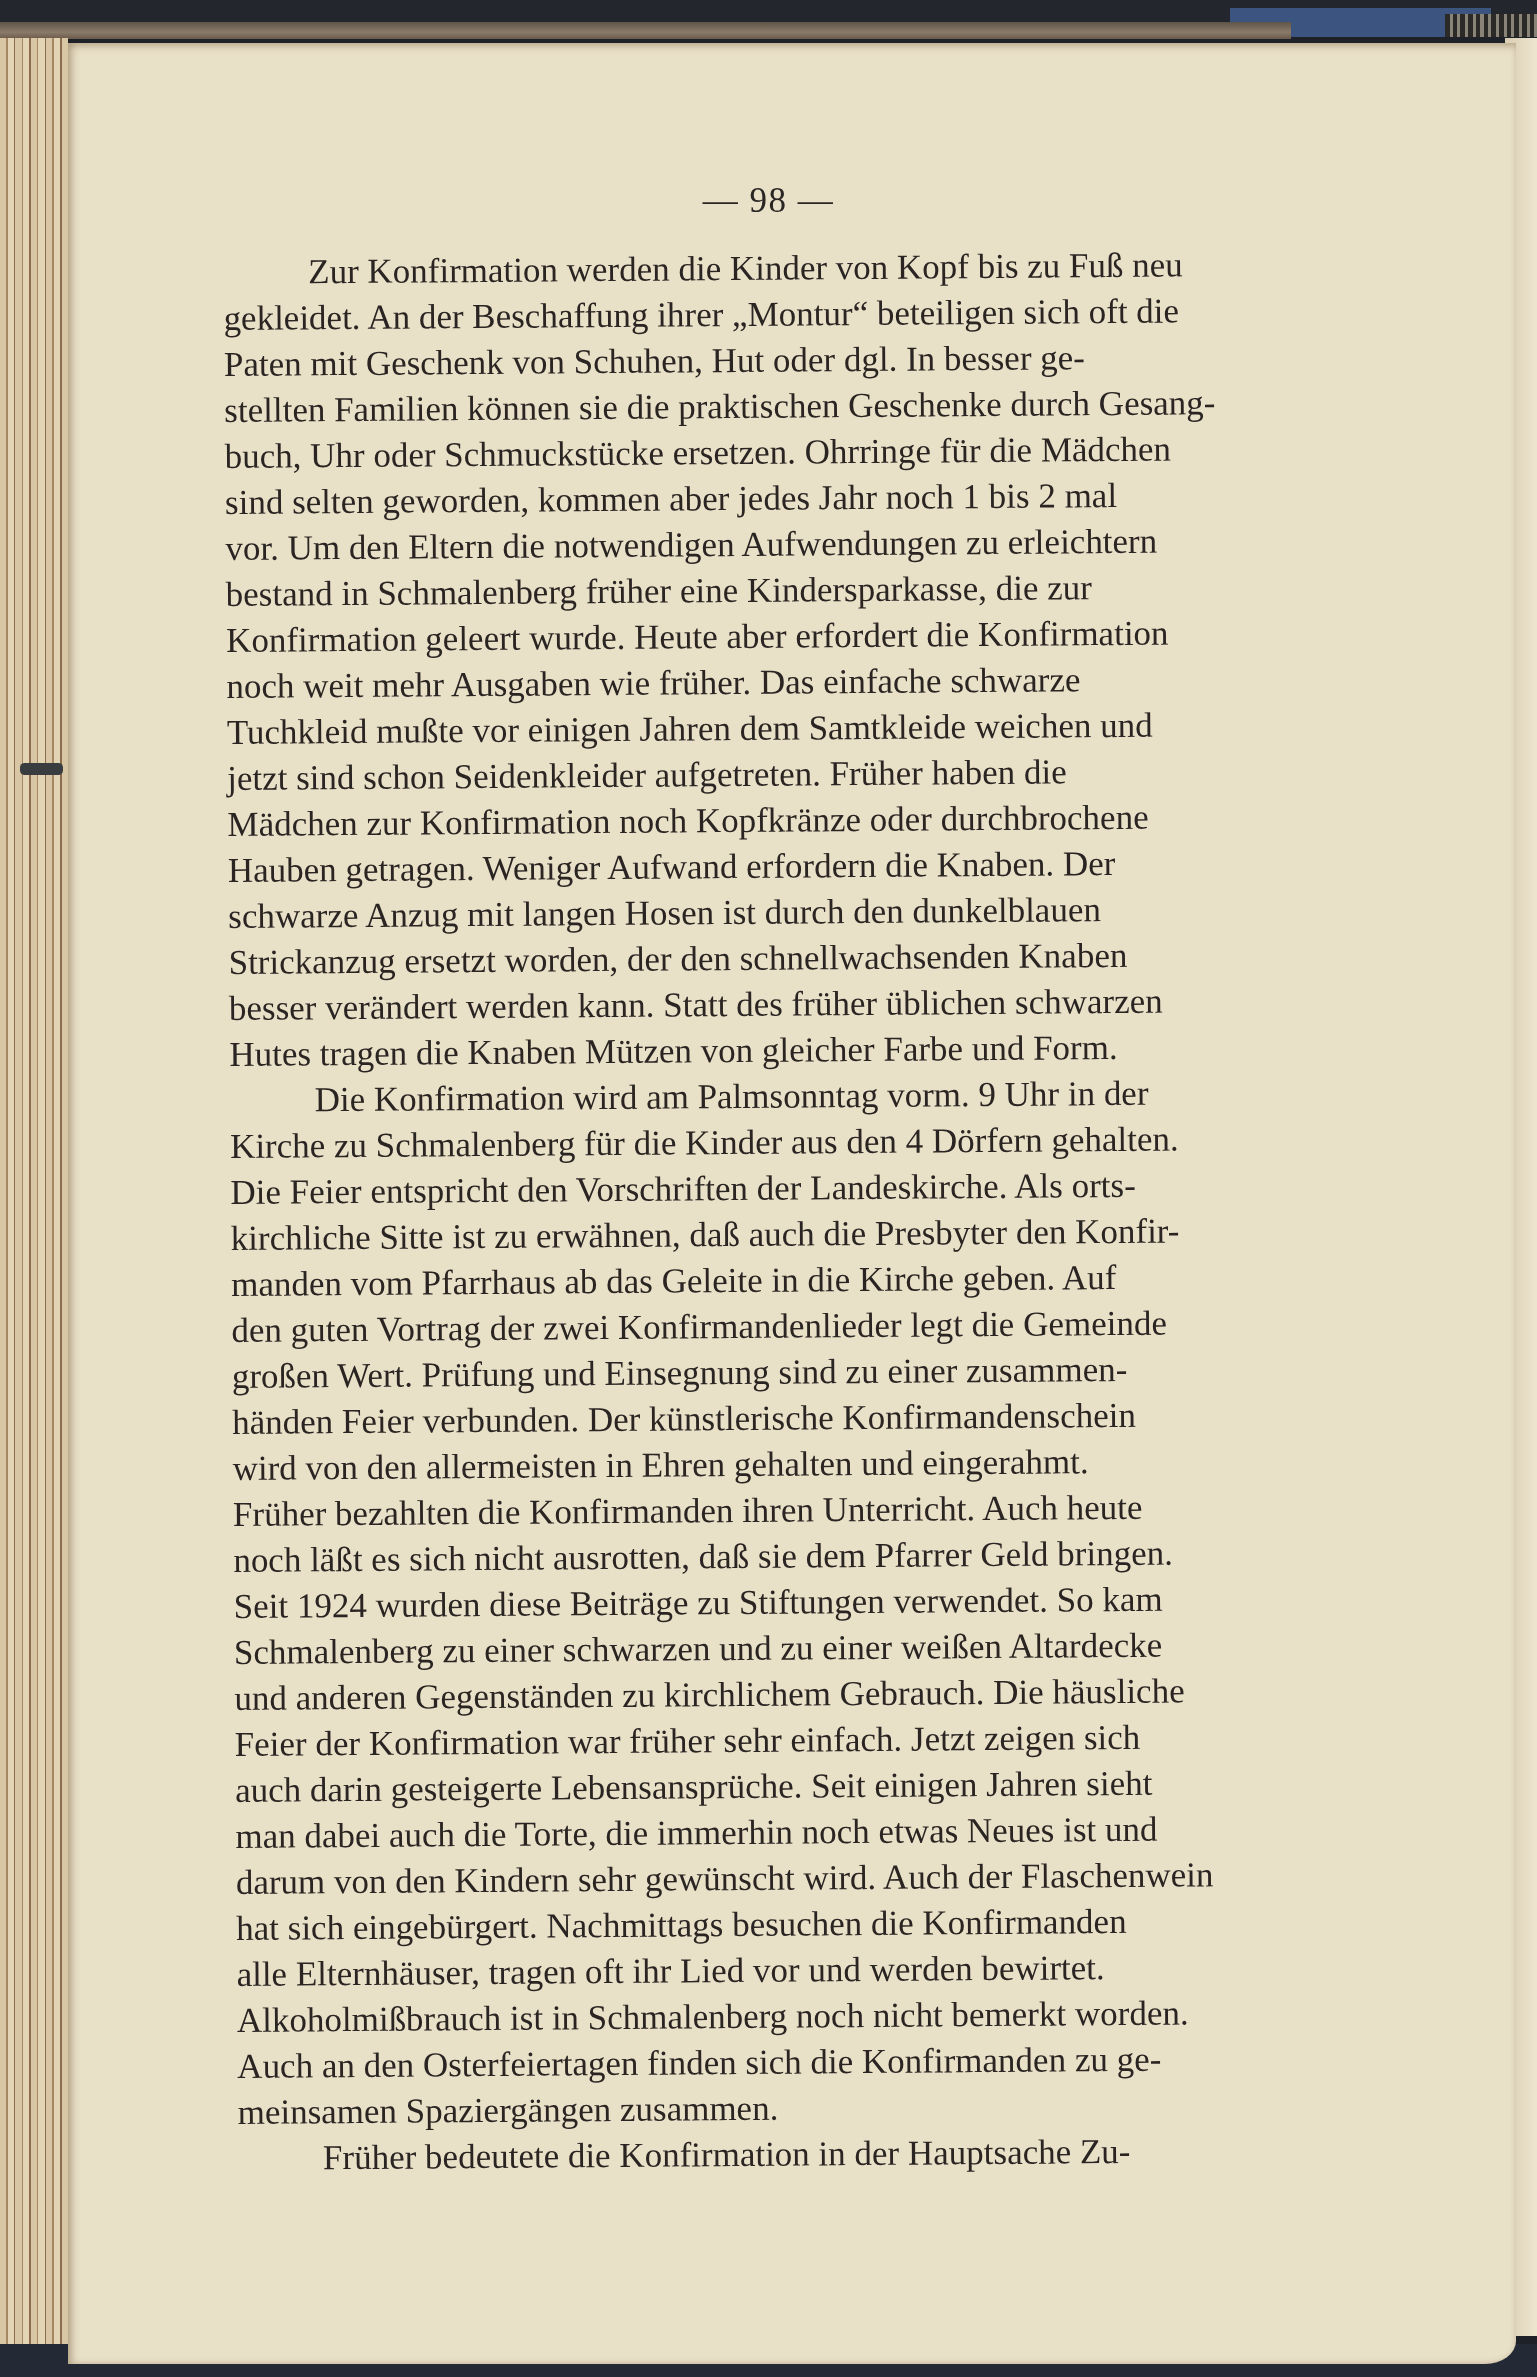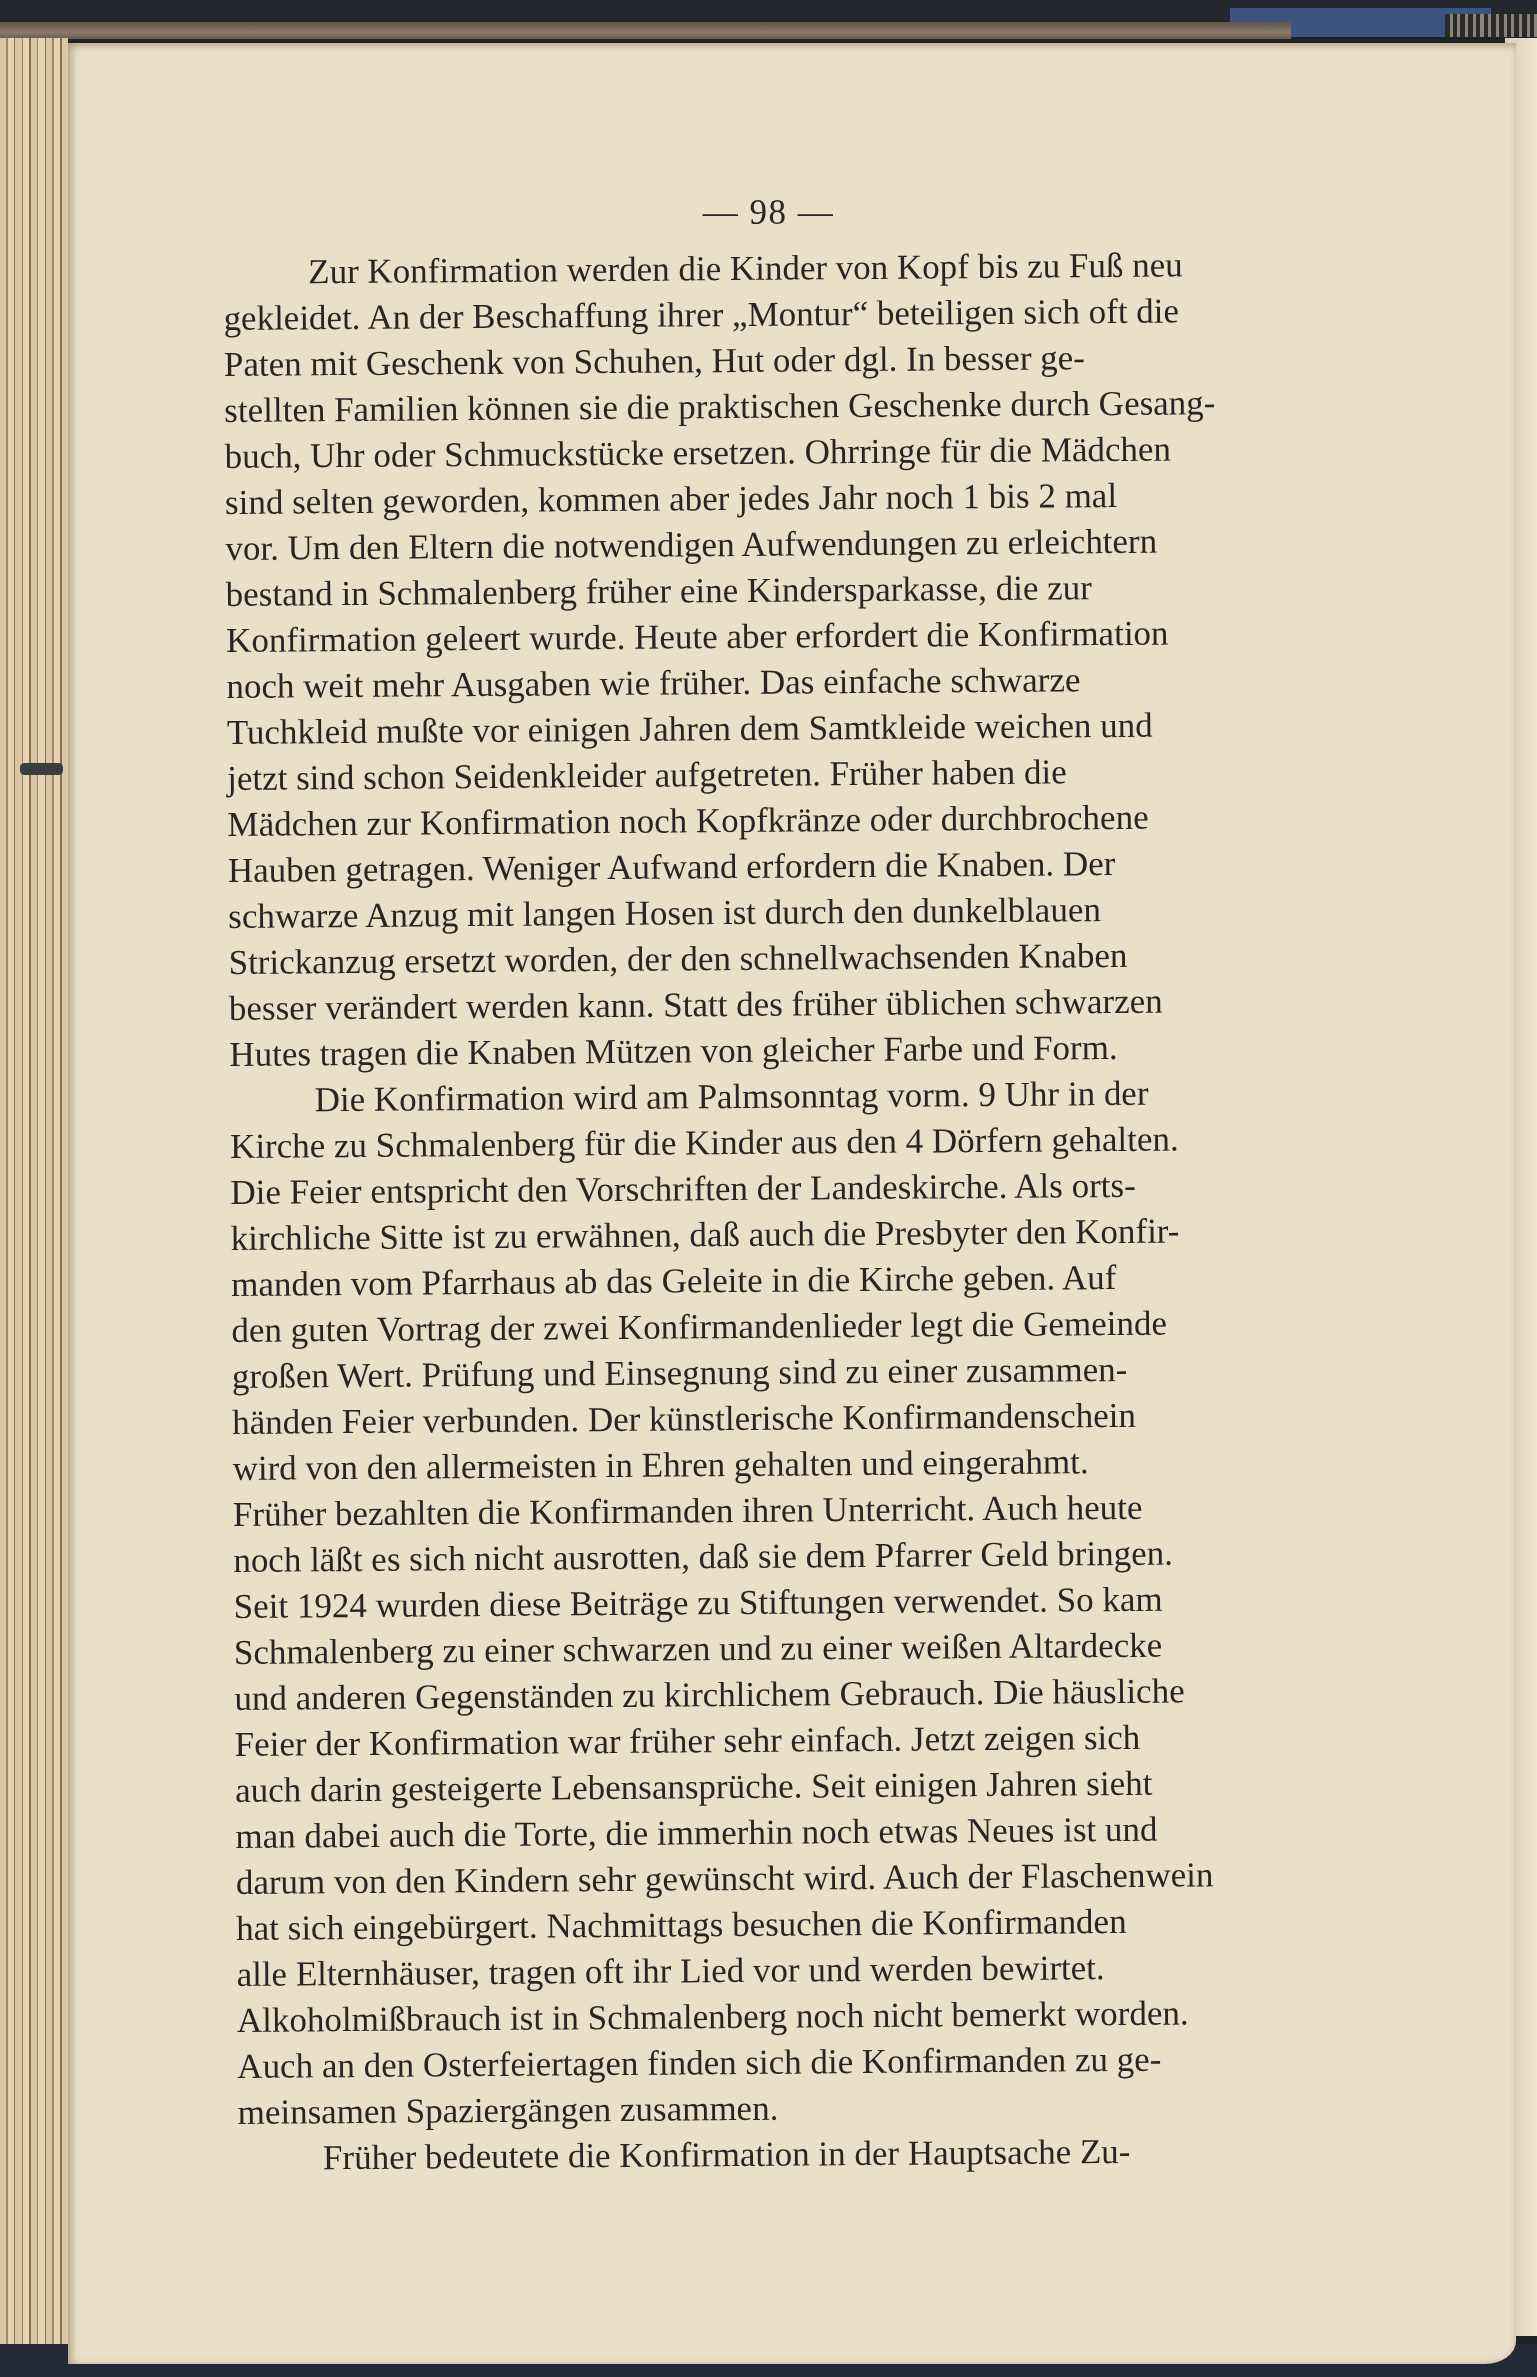--- a/index.html
+++ b/index.html
@@ -40,21 +40,21 @@
     }
     .bottom-cloth {
       position: absolute; left: 0; top: 2344px; width: 1537px; height: 33px;
       background: #232935;
     }
     .binding-mark {
       position: absolute; left: 20px; top: 763px; width: 43px; height: 12.3px;
       background: #3a3d40; border-radius: 4.6px;
     }
     .page-number {
-      position: absolute; left: 0; width: 1537px; top: 193px;
+      position: absolute; left: 0; width: 1537px; top: 181px;
       text-align: center; font-size: 35px; color: #2a2624; letter-spacing: 1.5px;
     }
     .text-body {
       position: absolute; left: 223px; top: 250px; width: 1184px;
       color: #2a2522; font-size: 35px; line-height: 46px;
       text-align: justify;
       transform: rotate(-0.45deg); transform-origin: left top;
     }
     .line { display: block; text-align: justify; text-align-last: justify; white-space: nowrap; }
     .line.indent { padding-left: 85px; }

